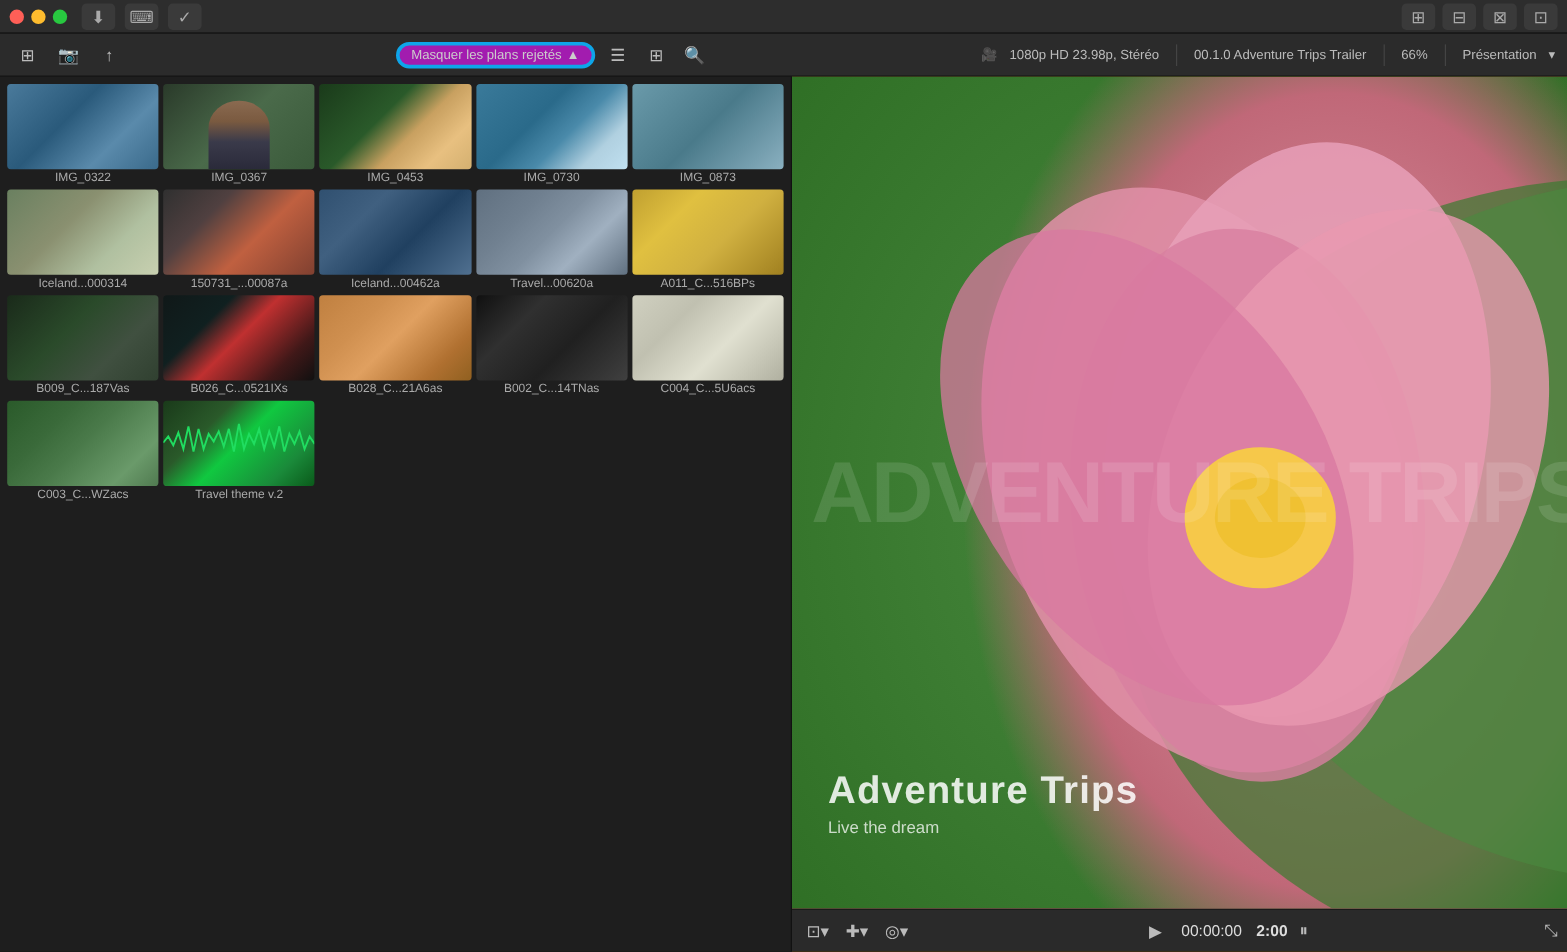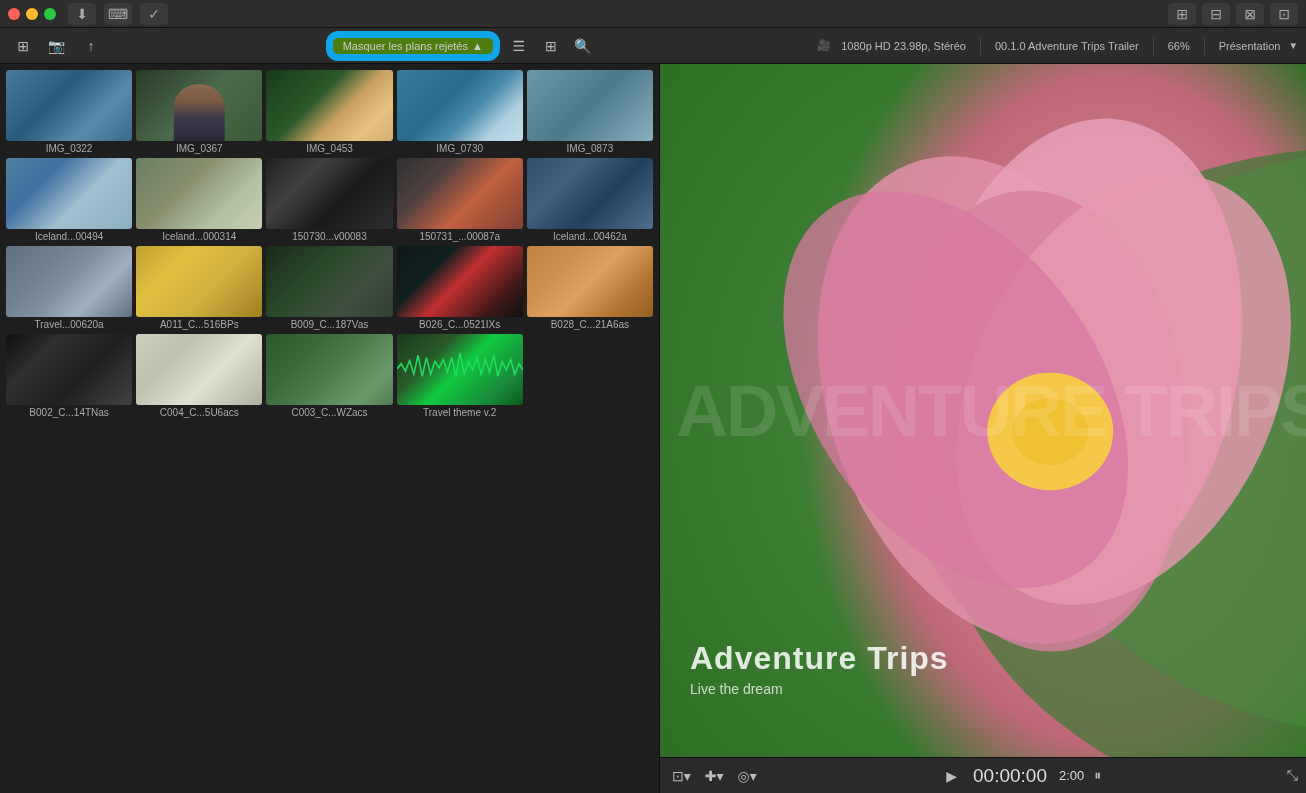--- a/index.html
+++ b/index.html
@@ -82,22 +82,22 @@
       border-radius: 3px;
     }
     .toolbar-center {
       flex: 1;
       display: flex;
       align-items: center;
       justify-content: center;
       gap: 6px;
     }
     .filter-pill {
-      background: #4d7c0f;
-      border: 7px solid #0ea5e9;
+      background: #a21caf;
+      border: 3px solid #0ea5e9;
       border-radius: 12px;
       padding: 2px 10px;
       font-size: 11px;
       color: #ccc;
       cursor: pointer;
       display: flex;
       align-items: center;
       gap: 4px;
     }
     .toolbar-right {
@@ -263,29 +263,29 @@
       padding: 0 8px;
       gap: 6px;
     }
     .preview-btn {
       color: #bbb;
       font-size: 14px;
       cursor: pointer;
       padding: 2px 4px;
     }
     .preview-timecode {
-      font-size: 19px;
+      font-size: 13px;
       color: #ddd;
       font-variant-numeric: tabular-nums;
       margin: 0 6px;
     }
     .preview-duration {
       font-size: 13px;
       color: #ddd;
-      font-weight: 400;
+      font-weight: 700;
       text-align: right;
     }
     .preview-spacer { flex: 1; }
     .preview-expand-btn {
       color: #bbb;
       font-size: 14px;
       cursor: pointer;
     }
 
     
@@ -365,30 +365,22 @@
       <div class="media-item">
         <div class="media-thumb thumb-img-730"></div>
         <div class="media-label">IMG_0730</div>
       </div>
       <div class="media-item">
         <div class="media-thumb thumb-img-873"></div>
         <div class="media-label">IMG_0873</div>
       </div>
 
       <div class="media-item">
-        <div class="media-thumb thumb-iceland-494"></div>
-        <div class="media-label">Iceland...00494</div>
-      </div>
-      <div class="media-item">
         <div class="media-thumb thumb-iceland-314"></div>
         <div class="media-label">Iceland...000314</div>
-      </div>
-      <div class="media-item">
-        <div class="media-thumb thumb-150730"></div>
-        <div class="media-label">150730...v00083</div>
       </div>
       <div class="media-item">
         <div class="media-thumb thumb-150731"></div>
         <div class="media-label">150731_...00087a</div>
       </div>
       <div class="media-item">
         <div class="media-thumb thumb-iceland-462"></div>
         <div class="media-label">Iceland...00462a</div>
       </div>
 

